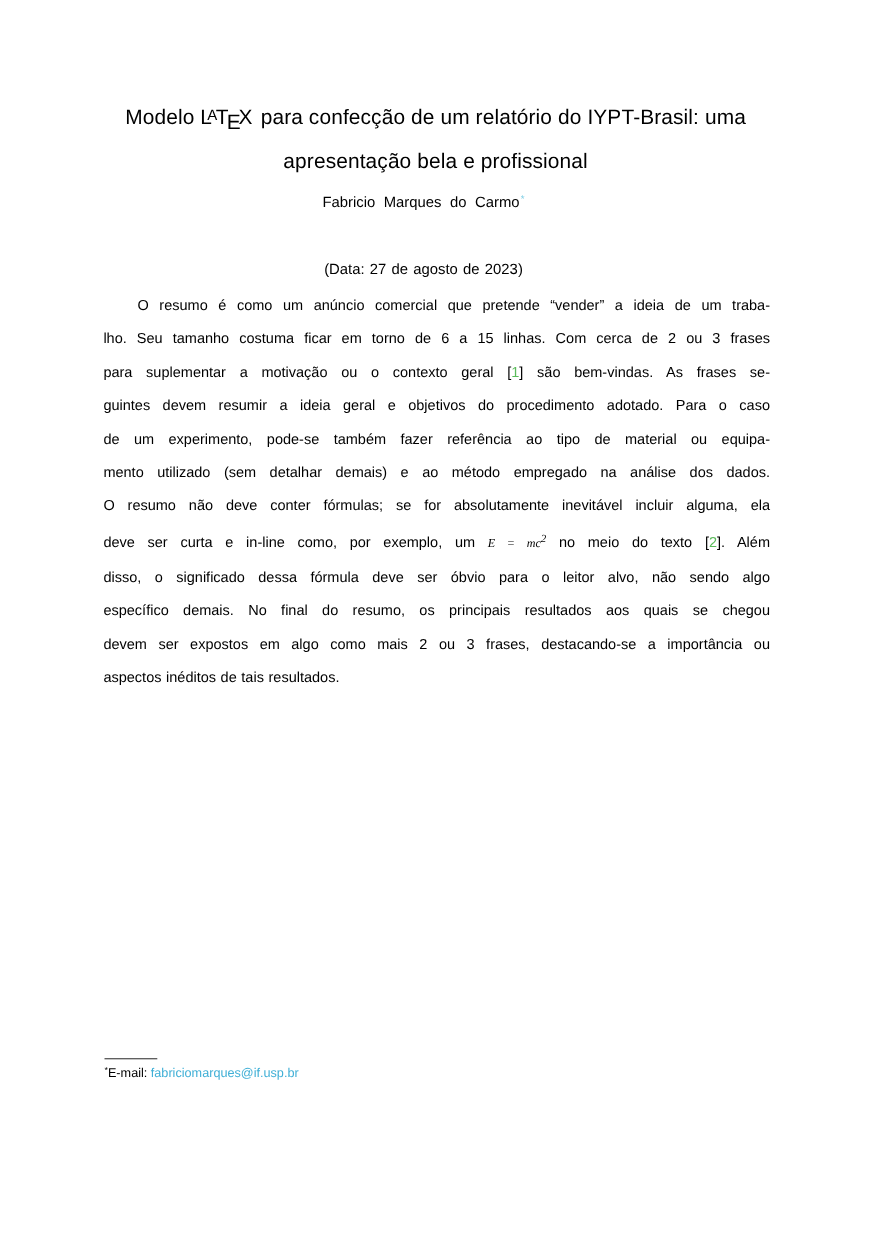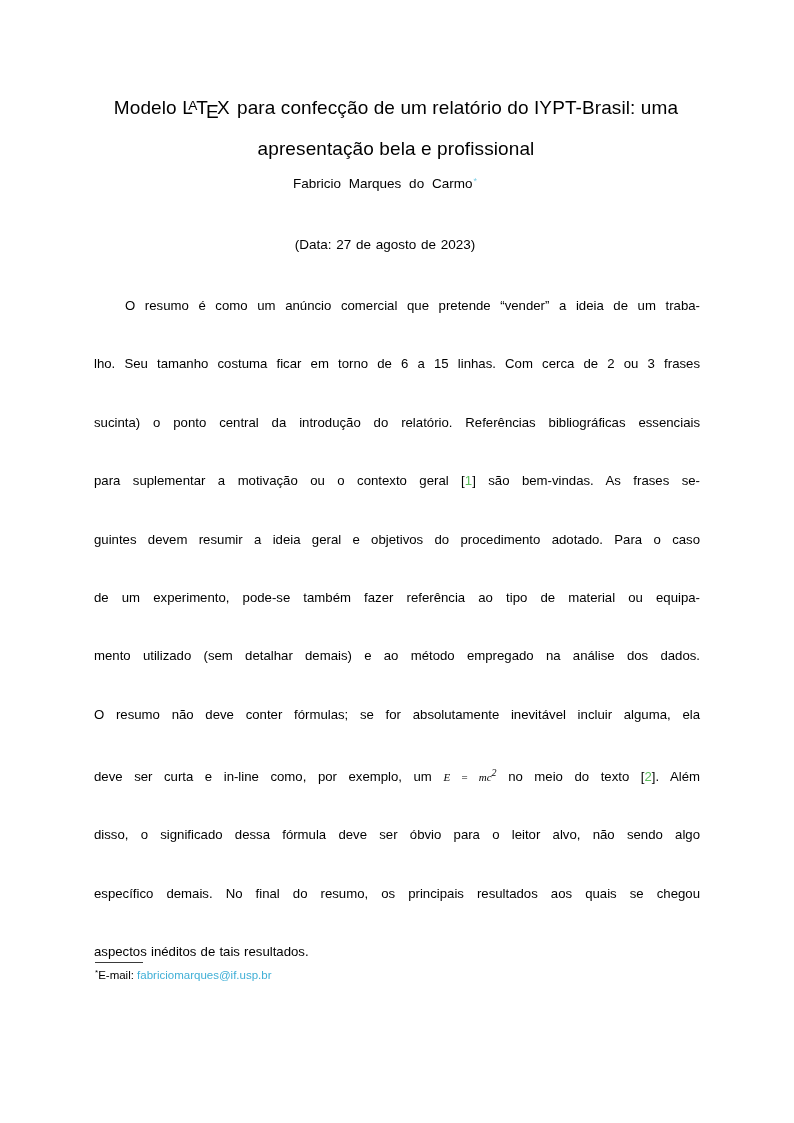--- a/index.html
+++ b/index.html
@@ -56,21 +56,21 @@
   
   .abstract {
     position: absolute;
     left: 94px;
     top: 263px;
     width: 606px;
     font-size: 13.2px;
     line-height: 30.4px;
     word-spacing: 0.5px;
   }
-  .line { text-align: justify; text-align-last: justify; margin-top: 28px; }
+  .line { text-align: justify; text-align-last: justify; }
   .line.last { text-align-last: left; }
   .indent { display: inline-block; width: 31px; }
   .seg-i { }
   .seg-m { font-family: "Liberation Serif", serif; font-style: italic; font-size: 11px; }
   .seg-msup {
     font-family: "Liberation Serif", serif;
     font-style: italic;
     font-size: 10px;
     vertical-align: 0.45em;
   }
@@ -106,29 +106,29 @@
   </div>
 
   <div class="byline author-line"><span>Fabricio Marques do Carmo</span><span class="author-mark">*</span></div>
 
 
   <div class="byline date-line">(Data: 27 de agosto de 2023)</div>
 
   <div class="abstract" id="abstract">
       <div class="line"><span class="indent"></span><span class="seg-n">O resumo é como um anúncio comercial que pretende “vender” a ideia de um traba-</span></div>
       <div class="line"><span class="seg-n">lho. Seu tamanho costuma ficar em torno de 6 a 15 linhas. Com cerca de 2 ou 3 frases</span></div>
-      <div class="line"><span class="seg-n">sucinta) o ponto central da introdução do relatório. Referências bibliográficas essenciais</span></div>
       <div class="line"><span class="seg-n">para suplementar a motivação ou o contexto geral [</span><span class="seg-c">1</span><span class="seg-n">] são bem-vindas. As frases se-</span></div>
       <div class="line"><span class="seg-n">guintes devem resumir a ideia geral e objetivos do procedimento adotado. Para o caso</span></div>
       <div class="line"><span class="seg-n">de um experimento, pode-se também fazer referência ao tipo de material ou equipa-</span></div>
       <div class="line"><span class="seg-n">mento utilizado (sem detalhar demais) e ao método empregado na análise dos dados.</span></div>
       <div class="line"><span class="seg-n">O resumo não deve conter fórmulas; se for absolutamente inevitável incluir alguma, ela</span></div>
       <div class="line"><span class="seg-n">deve ser curta e </span><span class="seg-i">in-line</span><span class="seg-n"> como, por exemplo, um </span><span class="seg-m">E = mc</span><span class="seg-msup">2</span><span class="seg-n"> no meio do texto [</span><span class="seg-c">2</span><span class="seg-n">]. Além</span></div>
       <div class="line"><span class="seg-n">disso, o significado dessa fórmula deve ser óbvio para o leitor alvo, não sendo algo</span></div>
       <div class="line"><span class="seg-n">específico demais. No final do resumo, os principais resultados aos quais se chegou</span></div>
+      <div class="line"><span class="seg-n">devem ser expostos em algo como mais 2 ou 3 frases, destacando-se a importância ou</span></div>
       <div class="line last"><span class="seg-n">aspectos inéditos de tais resultados.</span></div>
     </div>
 
   <div class="footnote-rule"></div>
 
   <div class="footnote"><span class="footnote-mark">*</span><span>E-mail: </span><span class="email-link">fabriciomarques@if.usp.br</span></div>
 
 </div>
 
 </body></html>

